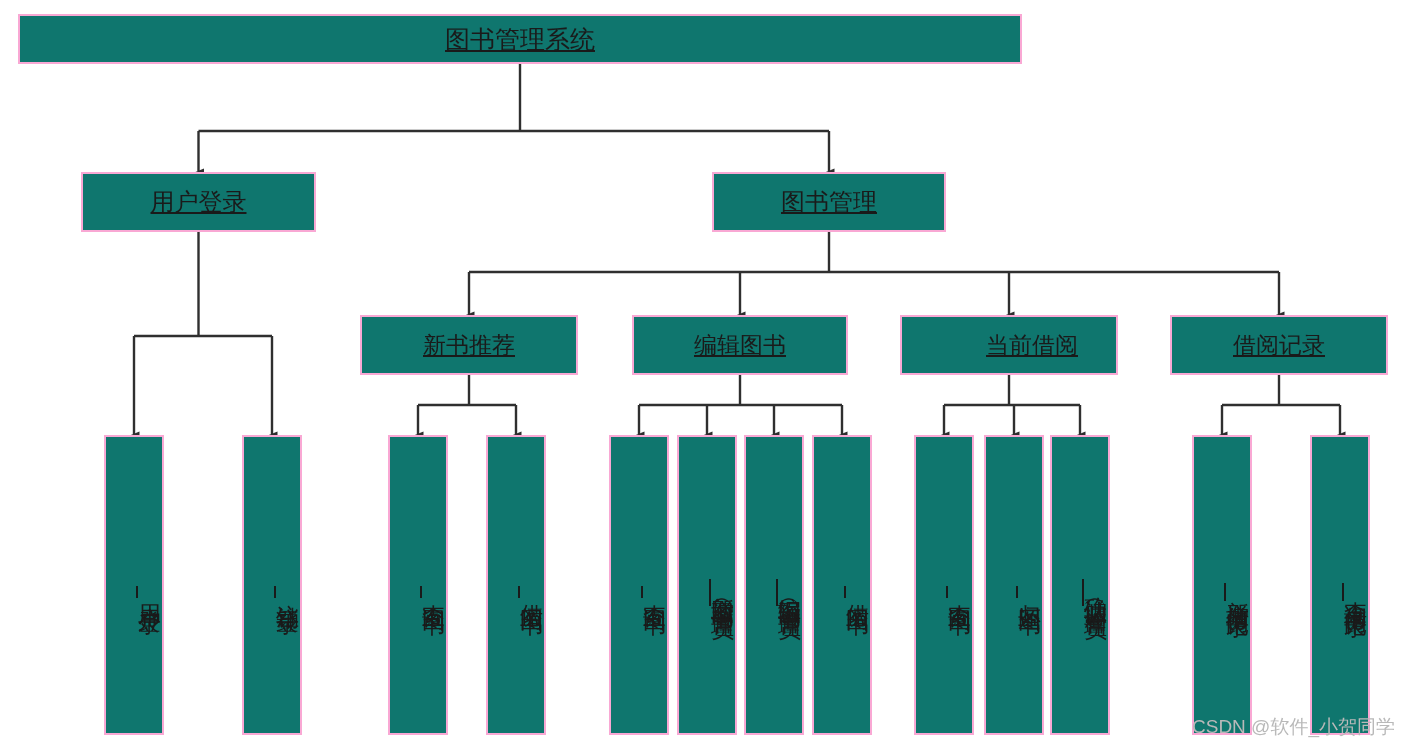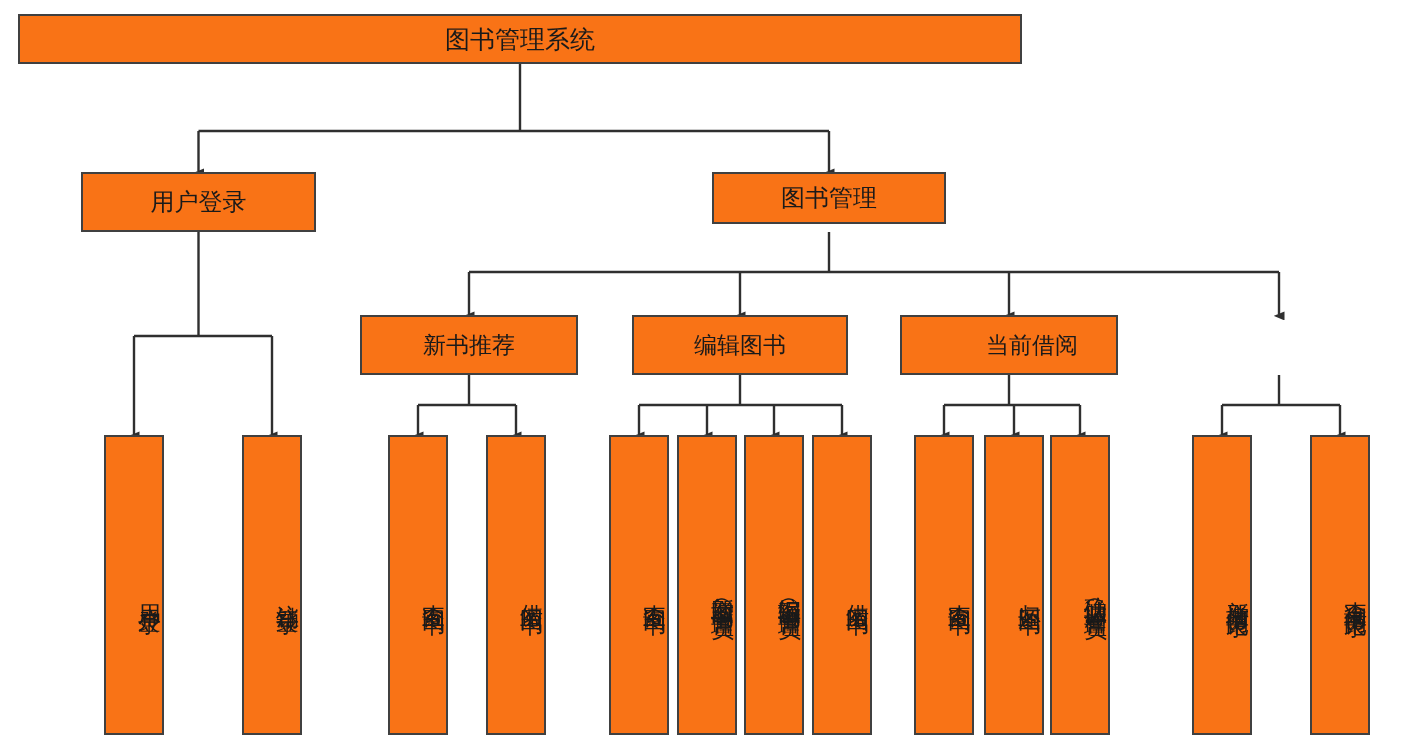--- a/index.html
+++ b/index.html
@@ -22,27 +22,28 @@
     position: absolute;
     left: 0;
     top: 0;
     width: 1405px;
     height: 747px;
     pointer-events: none;
   }
   .node {
     position: absolute;
     box-sizing: border-box;
-    background: #f97316;
-    border: 2px solid #404040;
+    background: #0f766e;
+    border: 2px solid #f9a8d4;
     display: flex;
     align-items: center;
     justify-content: center;
     color: #1a1a1a;
     z-index: 2;
+    text-decoration: underline;
   }
   .node.root {
     font-size: 25px;
   }
   .node.lvl1 {
     font-size: 24px;
   }
   .node.lvl2 {
     font-size: 23px;
   }
@@ -118,32 +119,35 @@
       </g>
   </svg>
 
   <div class="node root" id="node-root" style="left: 18px; top: 14px; width: 1004px; height: 50px;">
     <span class="label">图书管理系统</span>
   </div>
 
   <div class="node lvl1" id="node-l1-0" style="left: 81px; top: 172px; width: 235px; height: 60px;">
     <span class="label">用户登录</span>
   </div>
-  <div class="node lvl1" id="node-l1-1" style="left: 712px; top: 172px; width: 234px; height: 52px;">
+  <div class="node lvl1" id="node-l1-1" style="left: 712px; top: 172px; width: 234px; height: 60px;">
     <span class="label">图书管理</span>
   </div>
 
   <div class="node lvl2" id="node-l2-0" style="left: 360px; top: 315px; width: 218px; height: 60px;">
     <span class="label">新书推荐</span>
   </div>
   <div class="node lvl2" id="node-l2-1" style="left: 632px; top: 315px; width: 216px; height: 60px;">
     <span class="label">编辑图书</span>
   </div>
   <div class="node lvl2" id="node-l2-2" style="left: 900px; top: 315px; width: 218px; height: 60px; padding-left: 46px;">
     <span class="label">当前借阅</span>
+  </div>
+  <div class="node lvl2" id="node-l2-3" style="left: 1170px; top: 315px; width: 218px; height: 60px;">
+    <span class="label">借阅记录</span>
   </div>
 
   <div class="node leaf" id="node-leaf-0" style="left: 104px; top: 435px; width: 60px; height: 300px;">
     <span class="label">用户登录</span>
   </div>
   <div class="node leaf" id="node-leaf-1" style="left: 242px; top: 435px; width: 60px; height: 300px;">
     <span class="label">注销登录</span>
   </div>
   <div class="node leaf" id="node-leaf-2" style="left: 388px; top: 435px; width: 60px; height: 300px;">
     <span class="label">查询图书</span>
@@ -172,13 +176,14 @@
   <div class="node leaf" id="node-leaf-10" style="left: 1050px; top: 435px; width: 60px; height: 300px;">
     <span class="label">确认归还（管理员）</span>
   </div>
   <div class="node leaf" id="node-leaf-11" style="left: 1192px; top: 435px; width: 60px; height: 300px;">
     <span class="label">新增借阅记录</span>
   </div>
   <div class="node leaf" id="node-leaf-12" style="left: 1310px; top: 435px; width: 60px; height: 300px;">
     <span class="label">查询借阅记录</span>
   </div>
 
+  <div class="watermark">CSDN @软件_小贺同学</div>
 </div>
 
 </body></html>

